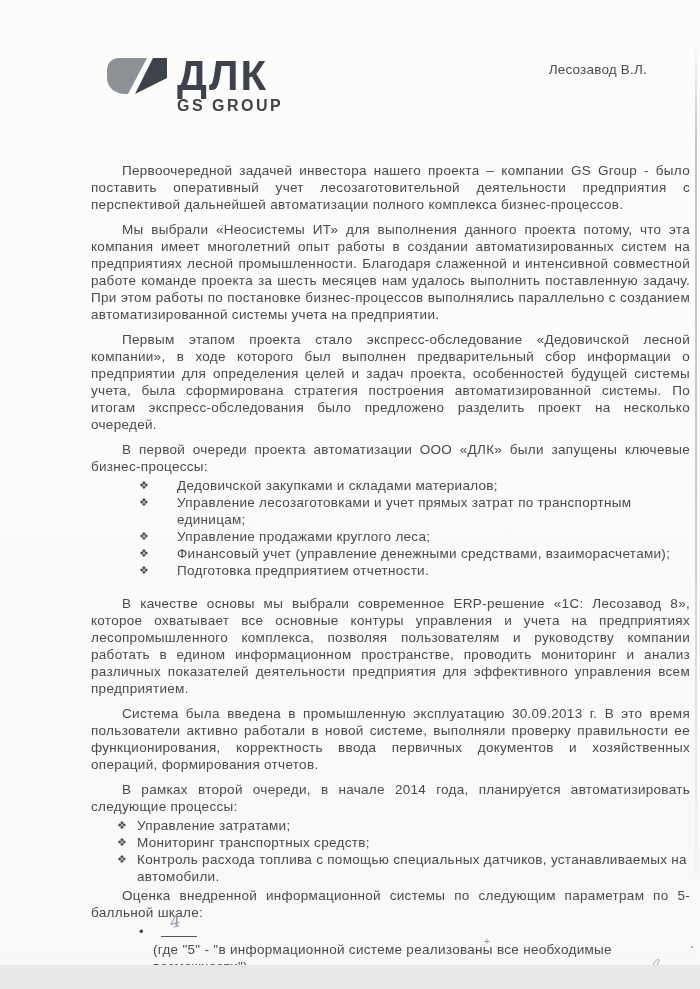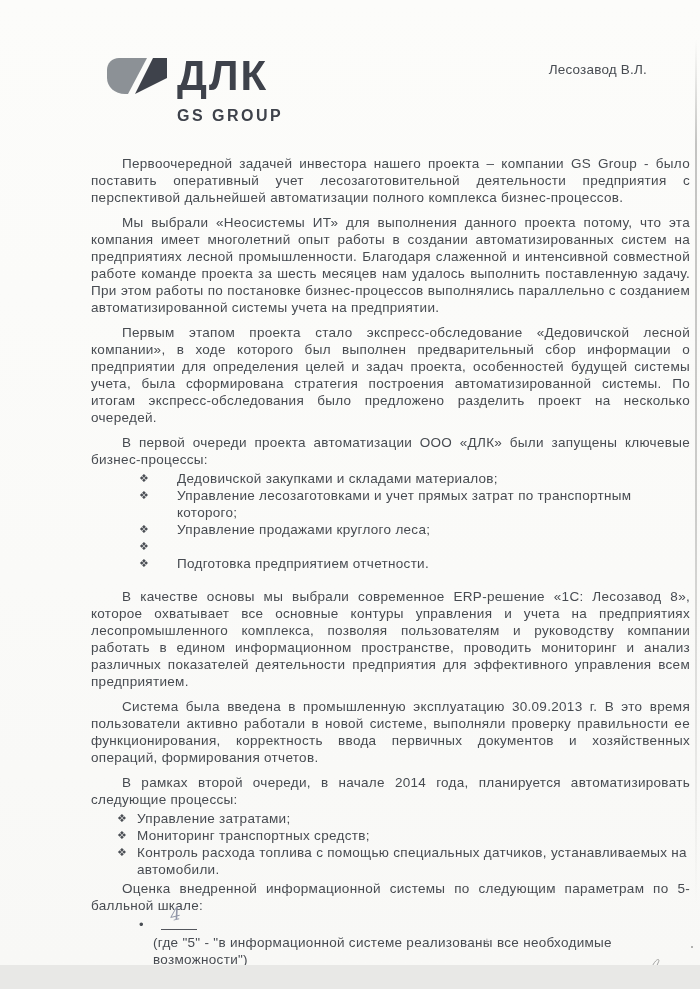--- a/index.html
+++ b/index.html
@@ -14,31 +14,31 @@
   }
   
   .letterhead{position:absolute;left:106px;top:57px;display:flex;align-items:flex-start;}
   .logo-icon{width:62px;height:38px;flex:none;}
   .logo-text{margin-left:9px;}
   .logo-brand{
     font-size:42px;line-height:37px;font-weight:bold;
     letter-spacing:2px;color:#3e424b;
   }
   .logo-sub{
-    margin-top:13px;font-size:16px;font-weight:bold;
+    margin-top:3px;font-size:16px;font-weight:bold;
     letter-spacing:2.5px;color:#3e424b;
   }
   .addressee{
     position:absolute;right:53px;top:61px;
     text-align:right;font-size:13.5px;line-height:18.5px;
     letter-spacing:0.2px;color:#484c52;
   }
   
   .content{
-    position:absolute;left:91px;top:155px;width:599px;
+    position:absolute;left:91px;top:162px;width:599px;
     font-size:13.5px;line-height:17px;letter-spacing:0.3px;
     text-align:justify;
   }
   .para{margin:0 0 8px;text-indent:31px;}
   .para.m-sm{margin-bottom:2px;}
   .gap-before-lg{}
   .blist{margin:0 0 16px;}
   .blist.last{margin-bottom:2px;}
   .row{display:flex;text-align:left;}
   .row .b{
@@ -105,28 +105,29 @@
     <p class="para">Первым этапом проекта стало экспресс-обследование «Дедовичской лесной компании», в ходе которого был выполнен предварительный сбор информации о предприятии для определения целей и задач проекта, особенностей будущей системы учета, была сформирована стратегия построения автоматизированной системы. По итогам экспресс-обследования было предложено разделить проект на несколько очередей.</p>
     <p class="para m-sm">В первой очереди проекта автоматизации ООО «ДЛК» были запущены ключевые бизнес-процессы:</p>
 
     <div class="blist">
       <div class="row l1">
         <span class="b">❖</span>
         <span class="t">Дедовичской закупками и складами материалов;</span>
       </div>
       <div class="row l1">
         <span class="b">❖</span>
-        <span class="t">Управление лесозаготовками и учет прямых затрат по транспортным которого;</span>
+        <span class="t">Управление лесозаготовками и учет прямых затрат по транспортным единицам;</span>
       </div>
       <div class="row l1">
         <span class="b">❖</span>
         <span class="t">Управление продажами круглого леса;</span>
       </div>
       <div class="row l1">
         <span class="b">❖</span>
+        <span class="t">Финансовый учет (управление денежными средствами, взаиморасчетами);</span>
       </div>
       <div class="row l1">
         <span class="b">❖</span>
         <span class="t">Подготовка предприятием отчетности.</span>
       </div>
     </div>
 
     <p class="para">В качестве основы мы выбрали современное ERP-решение «1С: Лесозавод 8», которое охватывает все основные контуры управления и учета на предприятиях лесопромышленного комплекса, позволяя пользователям и руководству компании работать в едином информационном пространстве, проводить мониторинг и анализ различных показателей деятельности предприятия для эффективного управления всем предприятием.</p>
     <p class="para">Система была введена в промышленную эксплуатацию 30.09.2013 г. В это время пользователи активно работали в новой системе, выполняли проверку правильности ее функционирования, корректность ввода первичных документов и хозяйственных операций, формирования отчетов.</p>
     <p class="para m-sm">В  рамках второй очереди, в начале 2014 года, планируется автоматизировать следующие процессы:</p>

